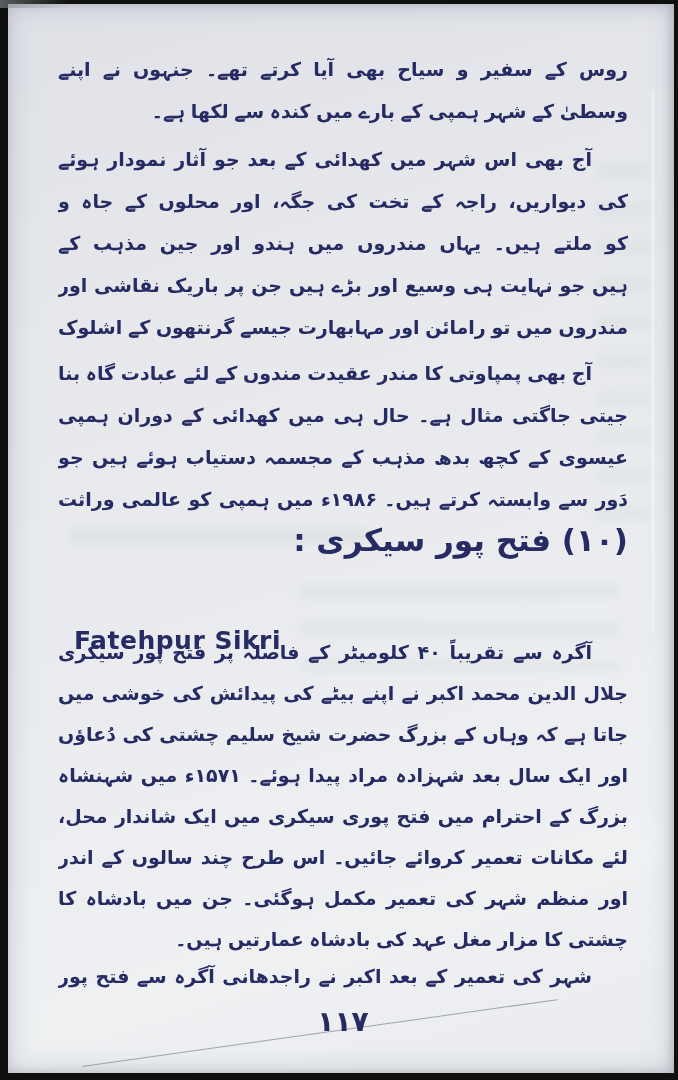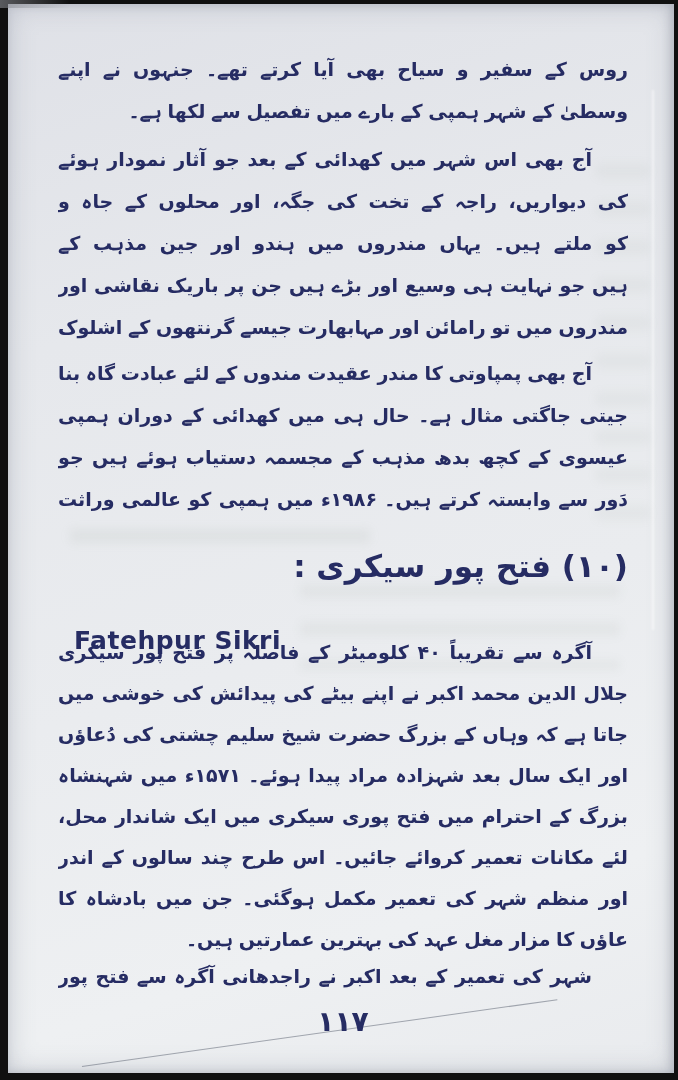--- a/index.html
+++ b/index.html
@@ -60,51 +60,51 @@
   <div class="ghost" style="left:70px;top:505px;width:300px;height:58px;"></div>
   <div class="ghost" style="left:300px;top:560px;width:320px;height:110px;opacity:.42;"></div>
   <div class="ghost" style="left:596px;top:140px;width:54px;height:400px;opacity:.35;"></div>
   <div class="crease" style="left:652px;top:90px;width:2px;height:540px;"></div>
   <div class="scratch" style="left:82px;top:1066px;width:480px;transform:rotate(-8deg);"></div>
 
   <div class="content">
 
     <div class="para" style="top:48px;">
       <div class="body-line">روس کے سفیر و سیاح بھی آیا کرتے تھے۔ جنہوں نے اپنے سفرنامے میں اس عہد</div>
-      <div class="body-line last-line">وسطیٰ کے شہر ہمپی کے بارے میں تفصیل سے لکھا ہے۔</div>
+      <div class="body-line last-line">وسطیٰ کے شہر ہمپی کے بارے میں کندہ سے لکھا ہے۔</div>
     </div>
 
     <div class="para" style="top:138px;">
       <div class="body-line first-indent">آج بھی اس شہر میں کھدائی کے بعد جو آثار نمودار ہوئے ہیں ان میں اس وقت</div>
       <div class="body-line">کی دیواریں، راجہ کے تخت کی جگہ، اور محلوں کے جاہ و حشمت سے بھرپور کمرے دیکھنے</div>
       <div class="body-line">کو ملتے ہیں۔ یہاں مندروں میں ہندو اور جین مذہب کے مجسمہ بھی دستیاب ہوئے</div>
       <div class="body-line">ہیں جو نہایت ہی وسیع اور بڑے ہیں جن پر باریک نقاشی اور تحریریں ملتی ہیں۔ کچھ</div>
       <div class="body-line last-line">مندروں میں تو رامائن اور مہابھارت جیسے گرنتھوں کے اشلوک بھی کندہ نظر آتے ہیں۔</div>
     </div>
 
     <div class="para" style="top:352px;">
       <div class="body-line first-indent">آج بھی پمپاوتی کا مندر عقیدت مندوں کے لئے عبادت گاہ بنا ہوا ہے جو اس دَور کی</div>
       <div class="body-line">جیتی جاگتی مثال ہے۔ حال ہی میں کھدائی کے دوران ہمپی سے پہلی اور دوسری صدی</div>
       <div class="body-line">عیسوی کے کچھ بدھ مذہب کے مجسمہ دستیاب ہوئے ہیں جو اس شہر کو تاریخ کے ابتدائی</div>
       <div class="body-line last-line">دَور سے وابستہ کرتے ہیں۔ ۱۹۸۶ء میں ہمپی کو عالمی وراثت کا درجہ دیا گیا۔</div>
     </div>
 
-    <div class="para heading-urdu" style="top:536px;">(۱۰) فتح پور سیکری :</div>
+    <div class="para heading-urdu" style="top:510px;">(۱۰) فتح پور سیکری :</div>
 
     <div class="para heading-latin" style="top:596px;">Fatehpur Sikri</div>
 
     <div class="para tight" style="top:632px;">
       <div class="body-line first-indent">آگرہ سے تقریباً ۴۰ کلومیٹر کے فاصلہ پر فتح پور سیکری آباد ہے۔ جو مغل شہنشاہ</div>
       <div class="body-line">جلال الدین محمد اکبر نے اپنے بیٹے کی پیدائش کی خوشی میں ۱۵۶۹ء میں بسایا تھا۔ کہا</div>
       <div class="body-line">جاتا ہے کہ وہاں کے بزرگ حضرت شیخ سلیم چشتی کی دُعاؤں کے اثر سے شہزادہ سلیم</div>
       <div class="body-line">اور ایک سال بعد شہزادہ مراد پیدا ہوئے۔ ۱۵۷۱ء میں شہنشاہ اکبر نے حکم دیا کہ اس</div>
       <div class="body-line">بزرگ کے احترام میں فتح پوری سیکری میں ایک شاندار محل، اور عوام کے رہنے کے</div>
       <div class="body-line">لئے مکانات تعمیر کروائے جائیں۔ اس طرح چند سالوں کے اندر ہی شاندار محل، مسجد</div>
       <div class="body-line">اور منظم شہر کی تعمیر مکمل ہوگئی۔ جن میں بادشاہ کا محل، بلند دروازہ، جامع مسجد، اور خود سلیم</div>
-      <div class="body-line last-line">عاؤں کا مزار مغل عہد کی بہترین عمارتیں ہیں۔</div>
+      <div class="body-line last-line">چشتی کا مزار مغل عہد کی بادشاہ عمارتیں ہیں۔</div>
     </div>
 
     <div class="para tight" style="top:956px;">
       <div class="body-line first-indent">شہر کی تعمیر کے بعد اکبر نے راجدھانی آگرہ سے فتح پور سیکری منتقل کر لی اور جلد</div>
     </div>
 
     <div class="para page-number" style="top:1004px;">۱۱۷</div>
 
   </div>
 </div>

